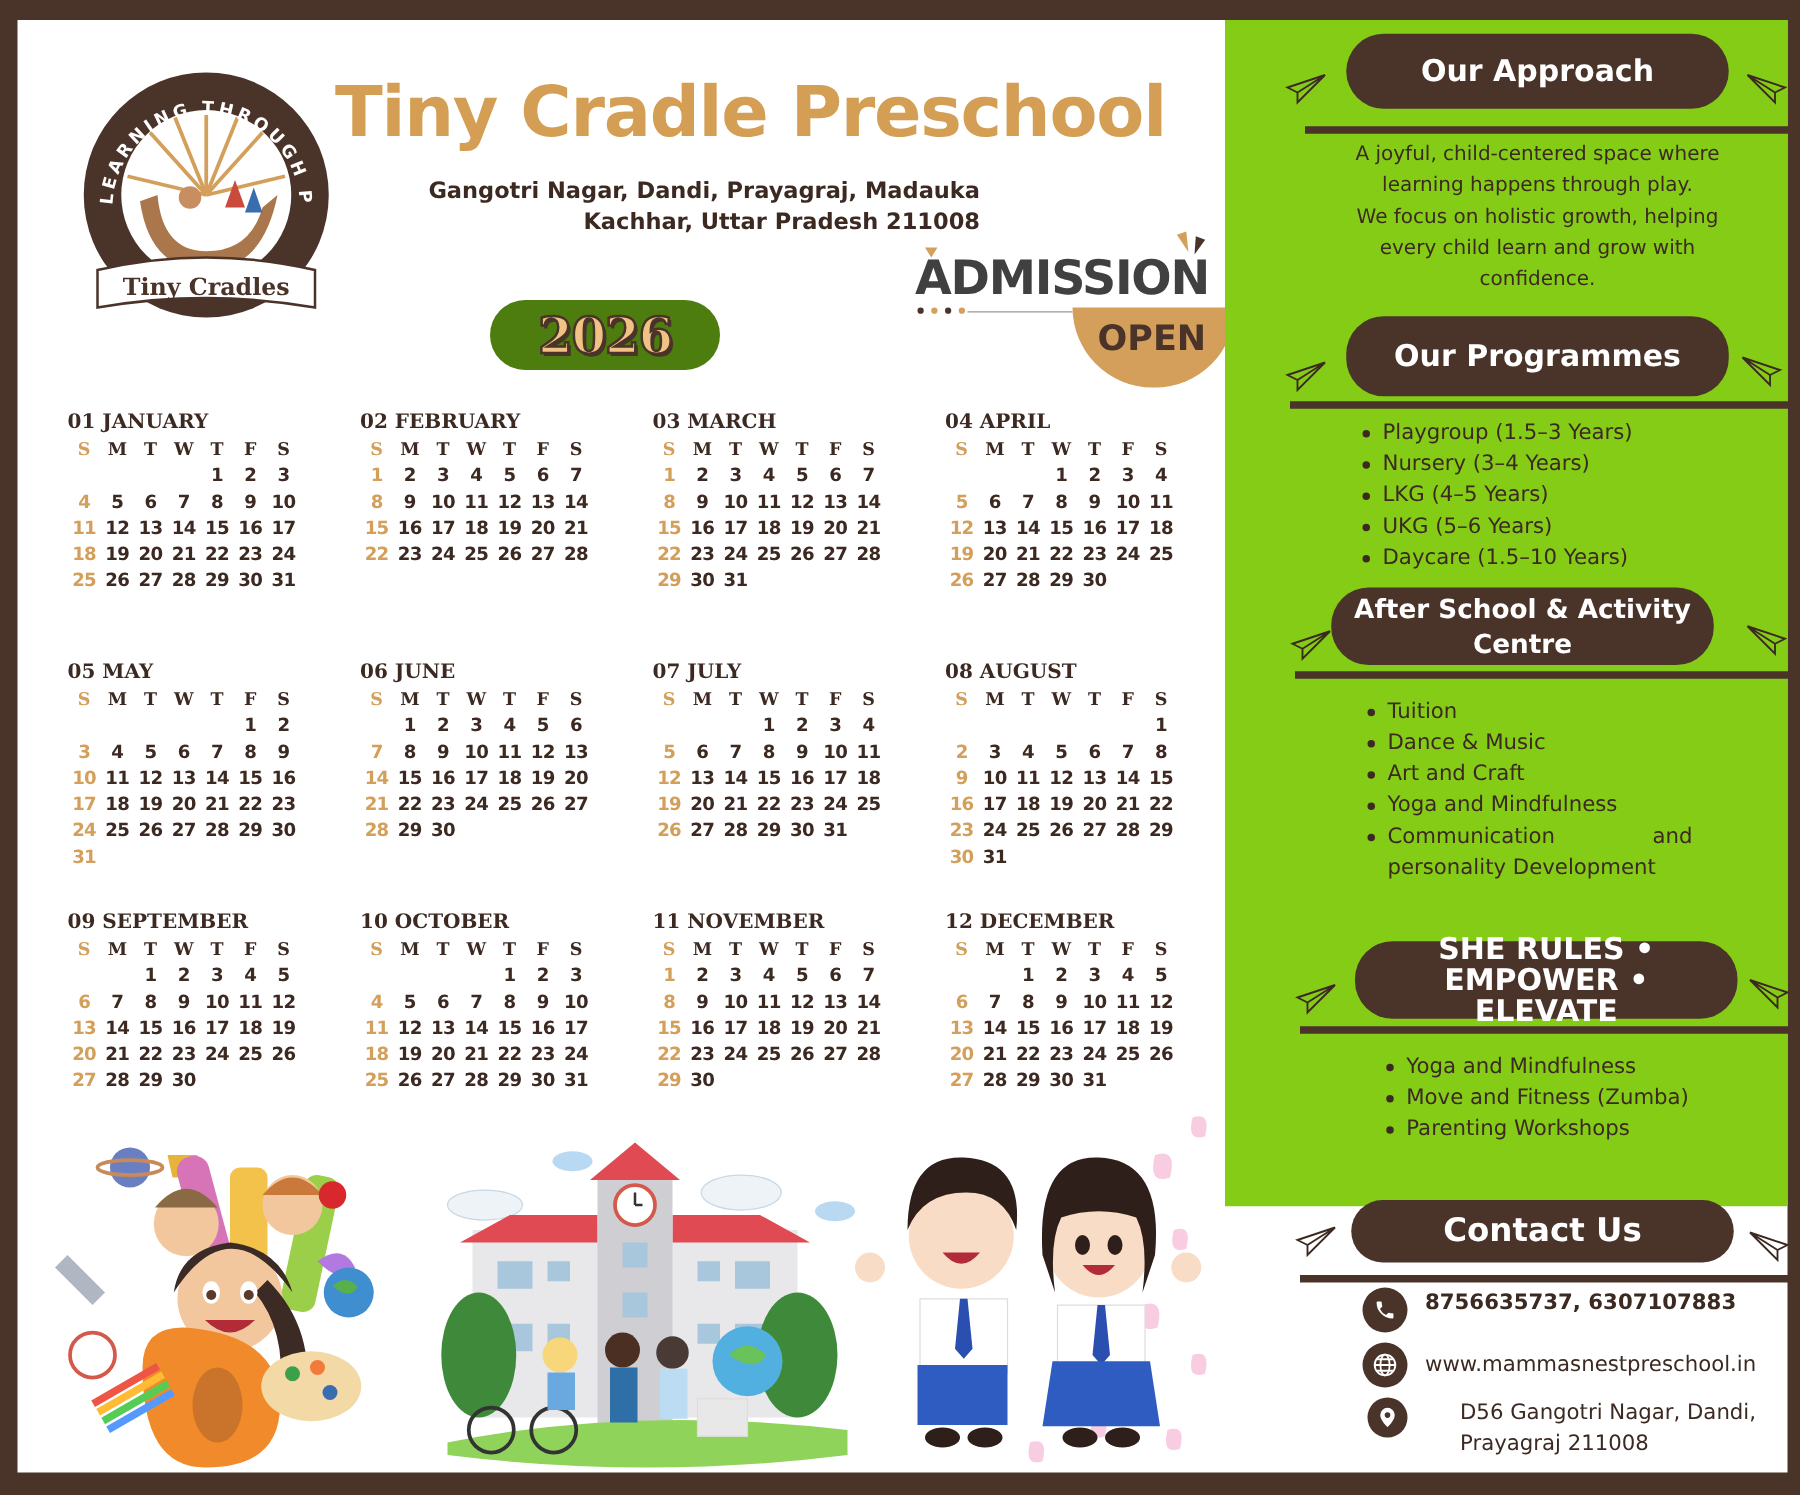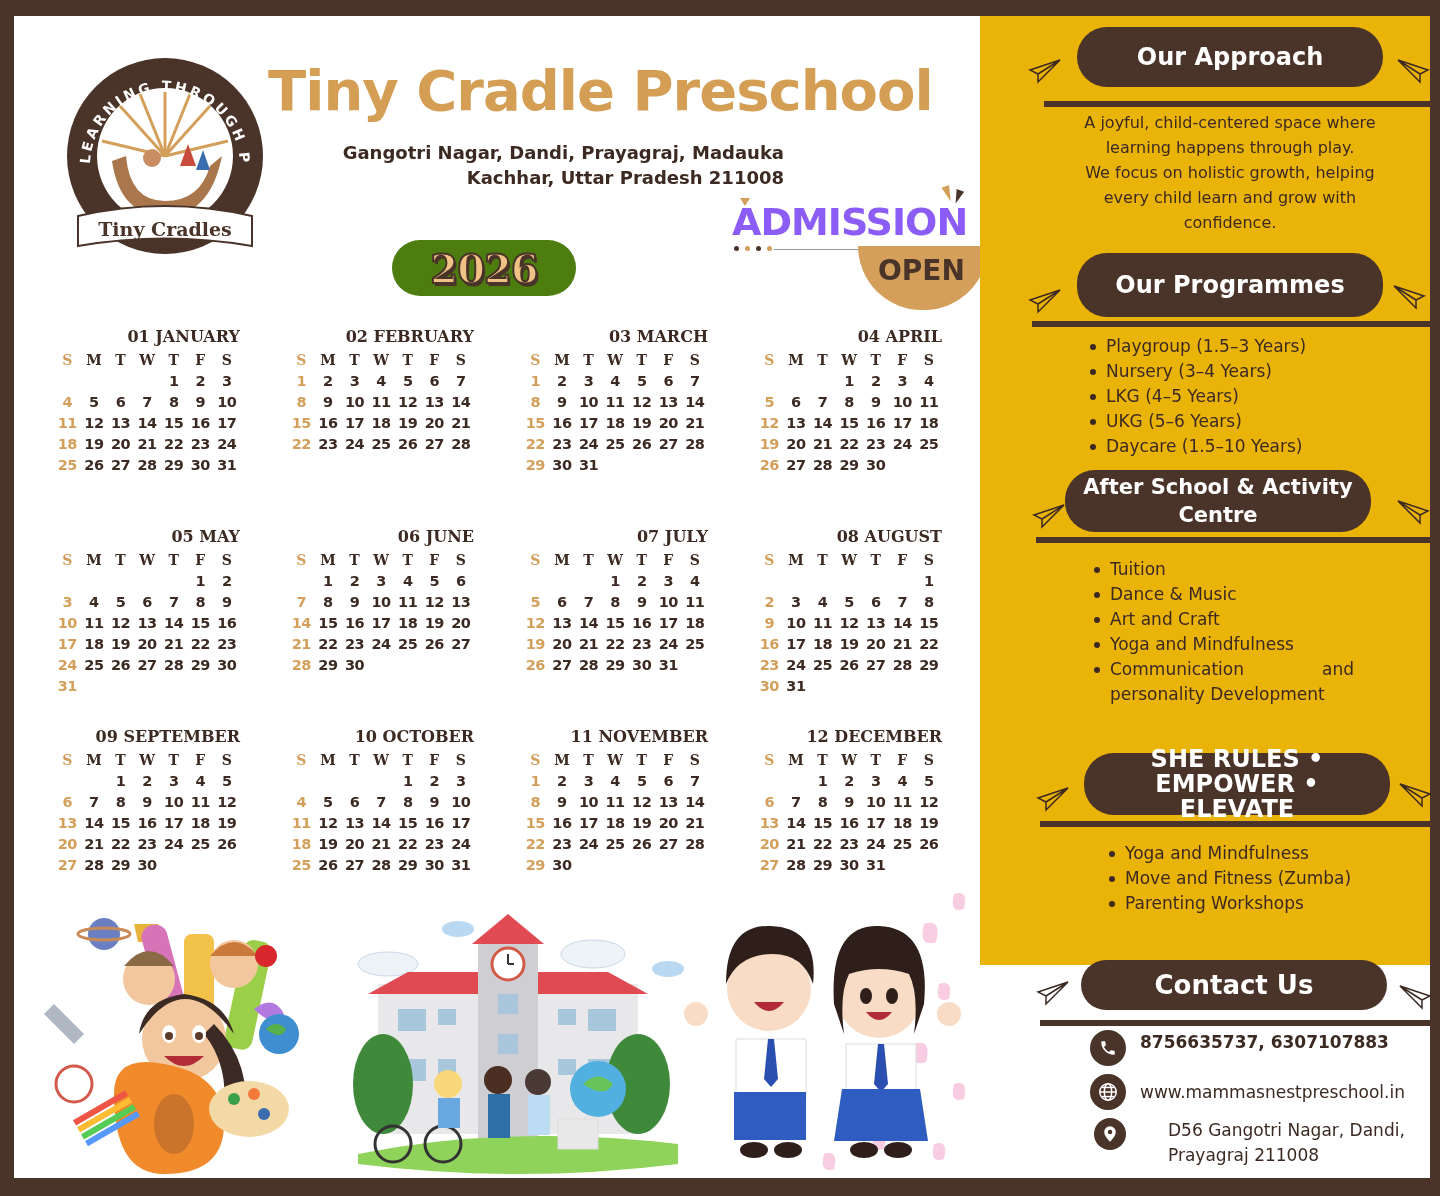--- a/index.html
+++ b/index.html
@@ -1,46 +1,46 @@
 <!DOCTYPE html>
 <html><head>
 <meta charset="utf-8">
 <style>
   * { box-sizing: border-box; margin: 0; padding: 0; }
   html, body { width: 1440px; height: 1196px; overflow: hidden; }
   body { background: #4a3329; font-family: "DejaVu Sans", sans-serif; position: relative; }
 
   .frame { position: absolute; left: 14px; top: 16px; width: 1416px; height: 1162px; background: #ffffff; }
-  .right-panel { position: absolute; left: 966px; top: 0; width: 450px; height: 949px; background: #eab308; }
+  .right-panel { position: absolute; left: 966px; top: 0; width: 450px; height: 949px; background: #84cc16; }
 
   
   .logo { position: absolute; left: 46px; top: 40px; width: 210px; height: 210px; }
 
   .title { position: absolute; left: 254px; top: 42px; font-family: "DejaVu Sans", sans-serif; font-weight: bold; font-size: 56px; color: #d49f55; letter-spacing: -1px; white-space: nowrap; }
   .address { position: absolute; left: 290px; top: 124px; width: 480px; text-align: right; font-family: "DejaVu Sans", sans-serif; font-weight: bold; font-size: 18px; line-height: 25px; color: #3c2a22; }
 
   .year-pill { position: absolute; left: 378px; top: 224px; width: 184px; height: 56px; background: #4d7c0f; border-radius: 28px; display: flex; align-items: center; justify-content: center; }
   .year-text { font-family: "DejaVu Serif", serif; font-weight: bold; font-size: 40px; color: #f0c285; -webkit-text-stroke: 2px #4a3329; letter-spacing: -1px; text-shadow: 2px 3px 0 #4a3329; }
 
   .admission { position: absolute; left: 706px; top: 160px; width: 270px; height: 140px; }
-  .adm-word { position: absolute; left: 12px; top: 24px; font-family: "DejaVu Sans", sans-serif; font-weight: bold; font-size: 38px; color: #8b5cf6; letter-spacing: -1px; }
+  .adm-word { position: absolute; left: 12px; top: 24px; font-family: "DejaVu Sans", sans-serif; font-weight: bold; font-size: 38px; color: #404040; letter-spacing: -1px; }
   .adm-half { position: absolute; left: 138px; top: 70px; width: 130px; height: 64px; background: #d39f5a; border-radius: 0 0 65px 65px; }
   .adm-open { position: absolute; left: 158px; top: 78px; font-family: "DejaVu Sans", sans-serif; font-weight: bold; font-size: 28px; color: #4a3329; }
   .adm-line { position: absolute; left: 54px; top: 73px; width: 84px; height: 1px; background: #999; }
   .adm-dots { position: absolute; left: 14px; top: 70px; display: flex; gap: 6px; }
   .adm-dots span { width: 5px; height: 5px; border-radius: 50%; }
   .adm-tick1 { position: absolute; left: 224px; top: 10px; width: 0; height: 0; border-left: 4px solid transparent; border-right: 4px solid transparent; border-top: 16px solid #d39f5a; transform: rotate(-20deg); }
   .adm-tick2 { position: absolute; left: 234px; top: 14px; width: 0; height: 0; border-left: 4px solid transparent; border-right: 4px solid transparent; border-top: 14px solid #4a3329; transform: rotate(20deg); }
   .adm-tri { position: absolute; left: 20px; top: 22px; width: 0; height: 0; border-left: 5px solid transparent; border-right: 5px solid transparent; border-top: 8px solid #d39f5a; }
 
   
   .calendar { position: absolute; left: 36px; top: 306px; width: 930px; display: grid; grid-template-columns: repeat(4, 234px); grid-auto-rows: auto; row-gap: 0; }
   .month { height: 200px; padding-top: 2px; }
   .month.row3 { height: 170px; }
-  .month-name { width: 186px; text-align: right; font-family: "DejaVu Serif", serif; font-weight: bold; font-size: 16px; color: #3c2a22; height: 26px; line-height: 26px; margin-left: 4px; }
+  .month-name { width: 186px; text-align: left; font-family: "DejaVu Serif", serif; font-weight: bold; font-size: 16px; color: #3c2a22; height: 26px; line-height: 26px; margin-left: 4px; }
   .grid { display: grid; grid-template-columns: repeat(7, 26.6px); margin-left: 4px; }
   .dow { font-family: "DejaVu Serif", serif; font-weight: bold; font-size: 14px; color: #3c2a22; text-align: center; height: 21px; line-height: 21px; }
   .day { font-family: "DejaVu Sans", sans-serif; font-weight: bold; font-size: 14.5px; color: #3c2a22; text-align: center; height: 21px; line-height: 21px; letter-spacing: -0.5px; }
   .sun { color: #d39f5a; }
 
   
   .illus { position: absolute; top: 868px; height: 294px; }
   .illus1 { left: 30px; width: 270px; }
   .illus2 { left: 324px; width: 350px; }
   .illus3 { left: 660px; width: 300px; }

